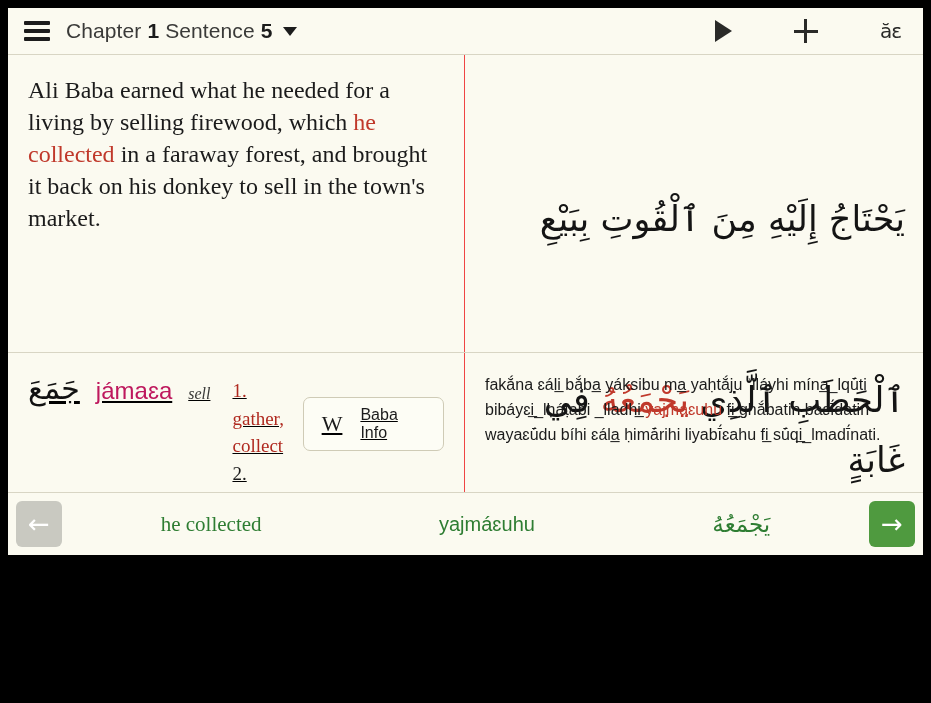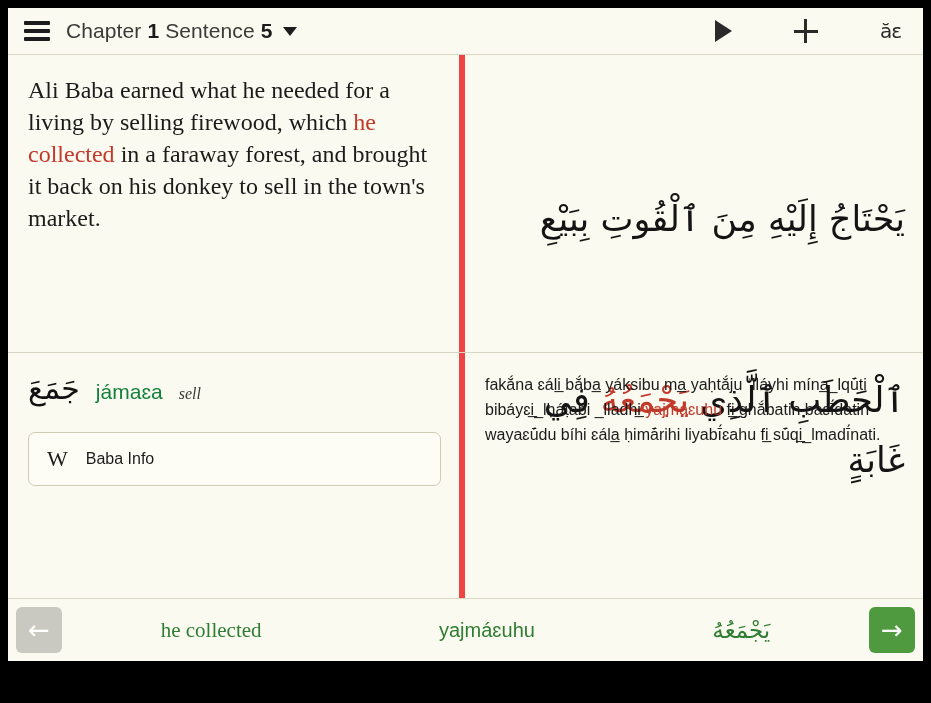--- a/index.html
+++ b/index.html
@@ -11,21 +11,21 @@
     width: 931px;
     height: 703px;
     overflow: hidden;
     font-family: "Liberation Serif", serif;
   }
   .app {
     position: absolute;
     left: 8px;
     top: 8px;
     width: 915px;
-    height: 653px;
+    height: 547px;
     background: #fbfaf0;
     display: flex;
     flex-direction: column;
     overflow: hidden;
   }
 
   
   .topbar {
     height: 46px;
     flex: 0 0 46px;
@@ -128,21 +128,21 @@
     border-bottom: 1px solid #d8d5c4;
   }
   .row-bottom {
     display: flex;
     flex: 1 1 auto;
     min-height: 0;
   }
   .cell-left {
     width: 457px;
     flex: 0 0 457px;
-    border-right: 6px solid #ef4444;
+    border-right: 1px solid #ef4444;
     box-sizing: border-box;
   }
   .cell-right {
     flex: 1 1 auto;
     box-sizing: border-box;
   }
 
   
   .english {
     padding: 20px 26px 0 20px;
@@ -163,38 +163,38 @@
     line-height: 1.72;
     color: #141414;
     white-space: pre-wrap;
   }
   .arabic .hl-red { color: #c0392b; }
 
   
   .dict {
     padding: 18px 20px 0 20px;
     display: flex;
-    flex-direction: column;
     height: 100%;
     box-sizing: border-box;
+    text-decoration: underline;
   }
   .dict-head {
     display: flex;
     align-items: baseline;
     gap: 16px;
   }
   .headword-ar {
     font-family: "DejaVu Sans", sans-serif;
     font-size: 30px;
     color: #111;
   }
   .headword-tr {
     font-family: "Liberation Sans", sans-serif;
-    font-size: 21px;
-    color: #15803d;
+    font-size: 24px;
+    color: #be185d;
   }
   .pos {
     font-family: "Liberation Serif", serif;
     font-style: italic;
     font-size: 16px;
     color: #3a3a38;
   }
   .senses {
     margin-top: 6px;
     font-family: "Liberation Serif", serif;
@@ -346,20 +346,24 @@
 
     <div class="row-bottom">
 
       <div class="cell-left">
         <div class="dict">
           <div class="dict-head">
             <span class="headword-ar">جَمَعَ</span>
             <span class="headword-tr">jámaɛa</span>
             <span class="pos">sell</span>
           </div>
+          <div class="senses">
+            <div class="sense-1">1. gather, collect</div>
+            <div class="sense-2">2. combine, join</div>
+          </div>
           <div class="wordinfo">
             <span class="w">W</span>
             <span class="lbl">Baba Info</span>
           </div>
         </div>
       </div>
 
       <div class="cell-right">
         <div class="translit">
           <span>fakắna ɛáli̲ bắba̲ yáksibu ma̲ yaḥtắju ʾiláyhi mína̲_lqū́ti bibáyɛi̲_lḥáṭabi _lladhi̲ </span><span class="hl-red">yajmáɛuhu</span><span> fi̲ ghắbatin baɛī́datin wayaɛū́du bíhi ɛála̲ ḥimā́rihi liyabī́ɛahu fi̲ sū́qi̲_lmadī́nati.</span>

